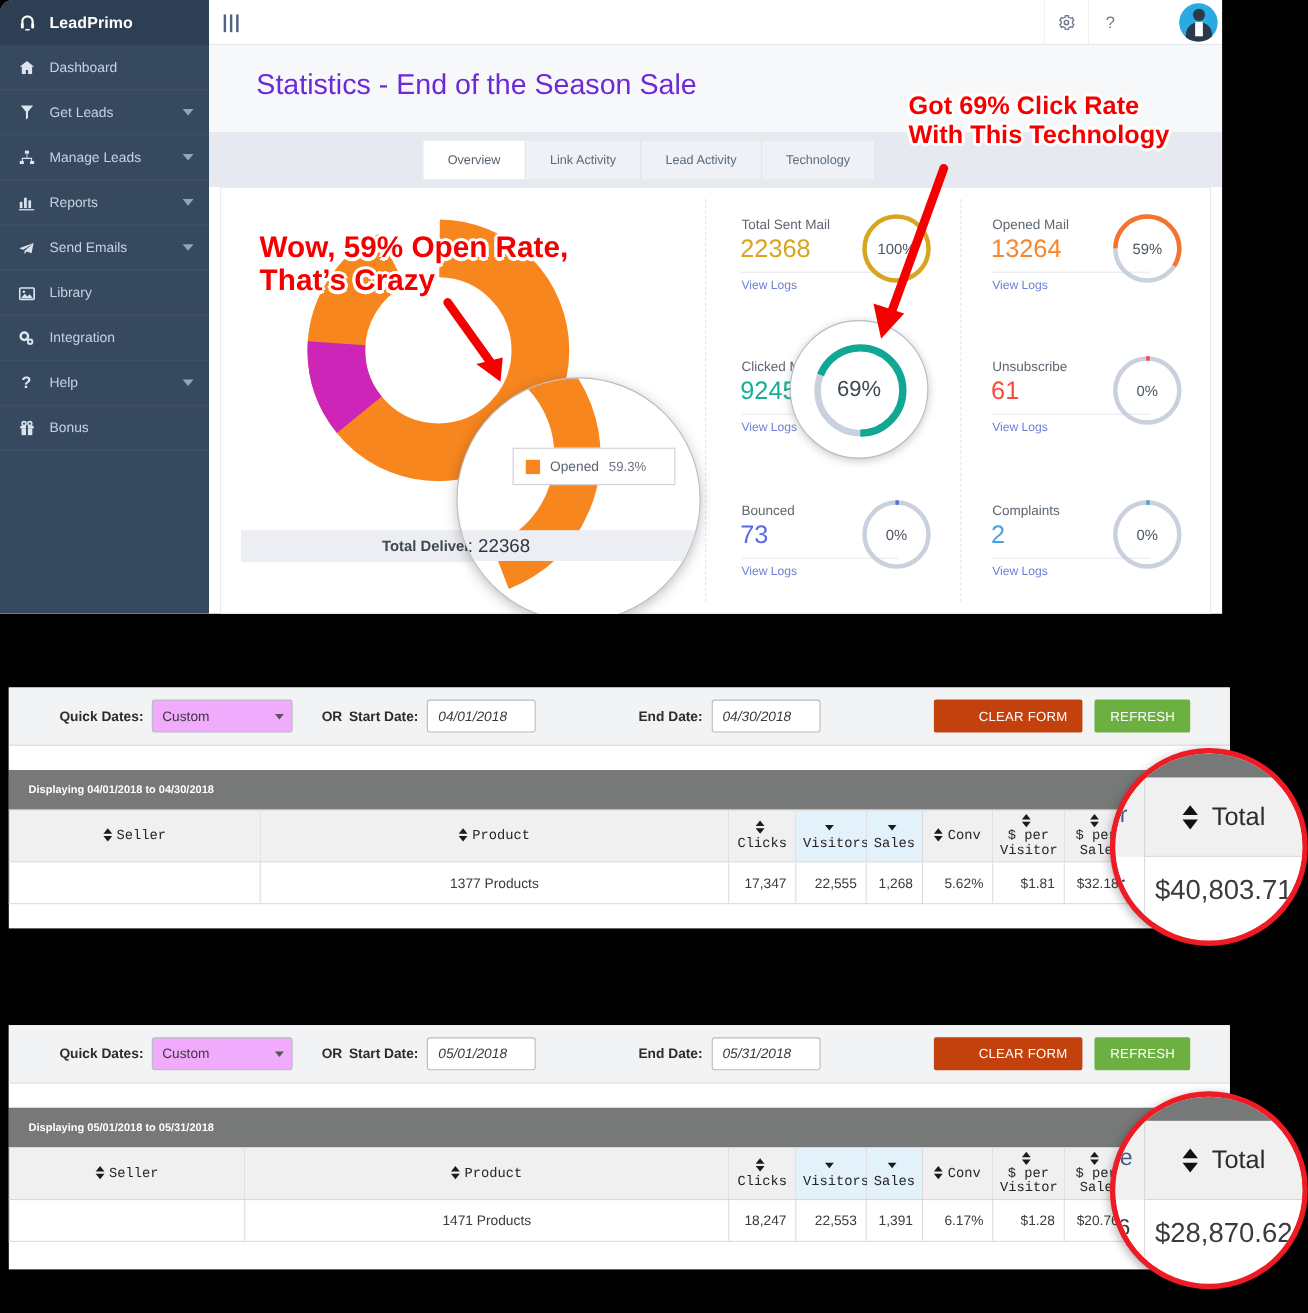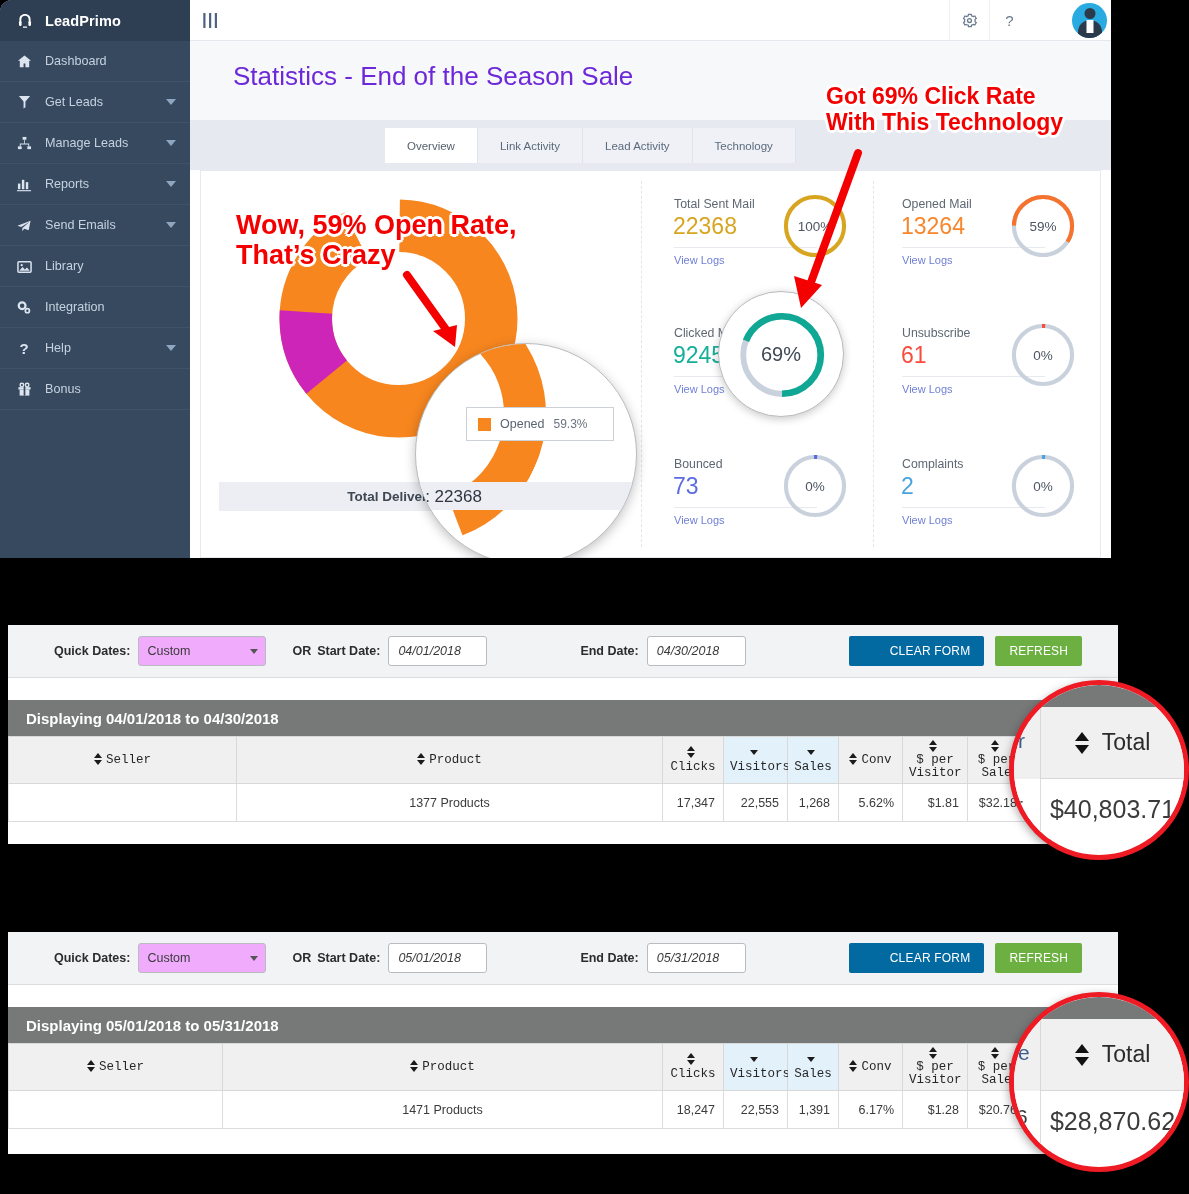--- a/index.html
+++ b/index.html
@@ -103,25 +103,25 @@
   .fb-label { font-size:12.5px; color:#2c2c2c; font-weight:bold; }
   .fb-sub   { font-size:12.5px; color:#2c2c2c; font-weight:bold; }
   .fb-select { width:128px; height:30px; background:#f0abfc; border:1px solid #b8bcc0; border-radius:3px;
                display:flex; align-items:center; padding:0 8px; font-size:12.5px; color:#3b3b3b; position:relative; cursor:pointer;}
   .fb-select .cv { position:absolute; right:7px; top:12px; width:0;height:0;
                    border-left:4px solid transparent;border-right:4px solid transparent;border-top:5px solid #555; }
   .fb-input { height:30px; background:#fff; border:1px solid #b8bcc0; border-radius:3px; display:flex;
               align-items:center; padding:0 9px; font-size:12.5px; color:#3a3a3a; font-style:italic; cursor:text;}
   .btn { height:30px; display:flex; align-items:center; justify-content:center; color:#fff; font-size:12px;
          letter-spacing:.2px; cursor:pointer; border-radius:2px; padding:0 14px; }
-  .btn.blue { background:#0369a1;padding-left:41px; }
+  .btn.blue { background:#c2410c;padding-left:41px; }
   .btn.green { background:#6cb042; }
 
   .dispbar { height:36px; background:#777878; display:flex; align-items:center; padding-left:18px;
-             color:#fff; font-size:15px; font-weight:bold; }
+             color:#fff; font-size:10px; font-weight:bold; }
 
   table.grid { width:100%; border-collapse:collapse; table-layout:fixed; }
   table.grid th { background:#f0f0f0; border:1px solid #d8d8d8; height:47px; font-size:12.5px; color:#262626;
                   font-weight:normal; vertical-align:middle; position:relative; padding:0 6px;font-family:Liberation Mono, monospace; }
   table.grid th.hl { background:#e3f1fb; }
   table.grid td { border:1px solid #dcdcdc; height:38px; font-size:12.5px; color:#3b3b3b; text-align:right;
                   padding:0 8px; background:#fff; }
   table.grid td.ctr { text-align:center; }
   .sort { display:inline-block; width:9px; position:relative; vertical-align:middle; margin-right:3px;}
   .sort:before, .sort:after { content:""; position:absolute; left:0; width:0;height:0;

